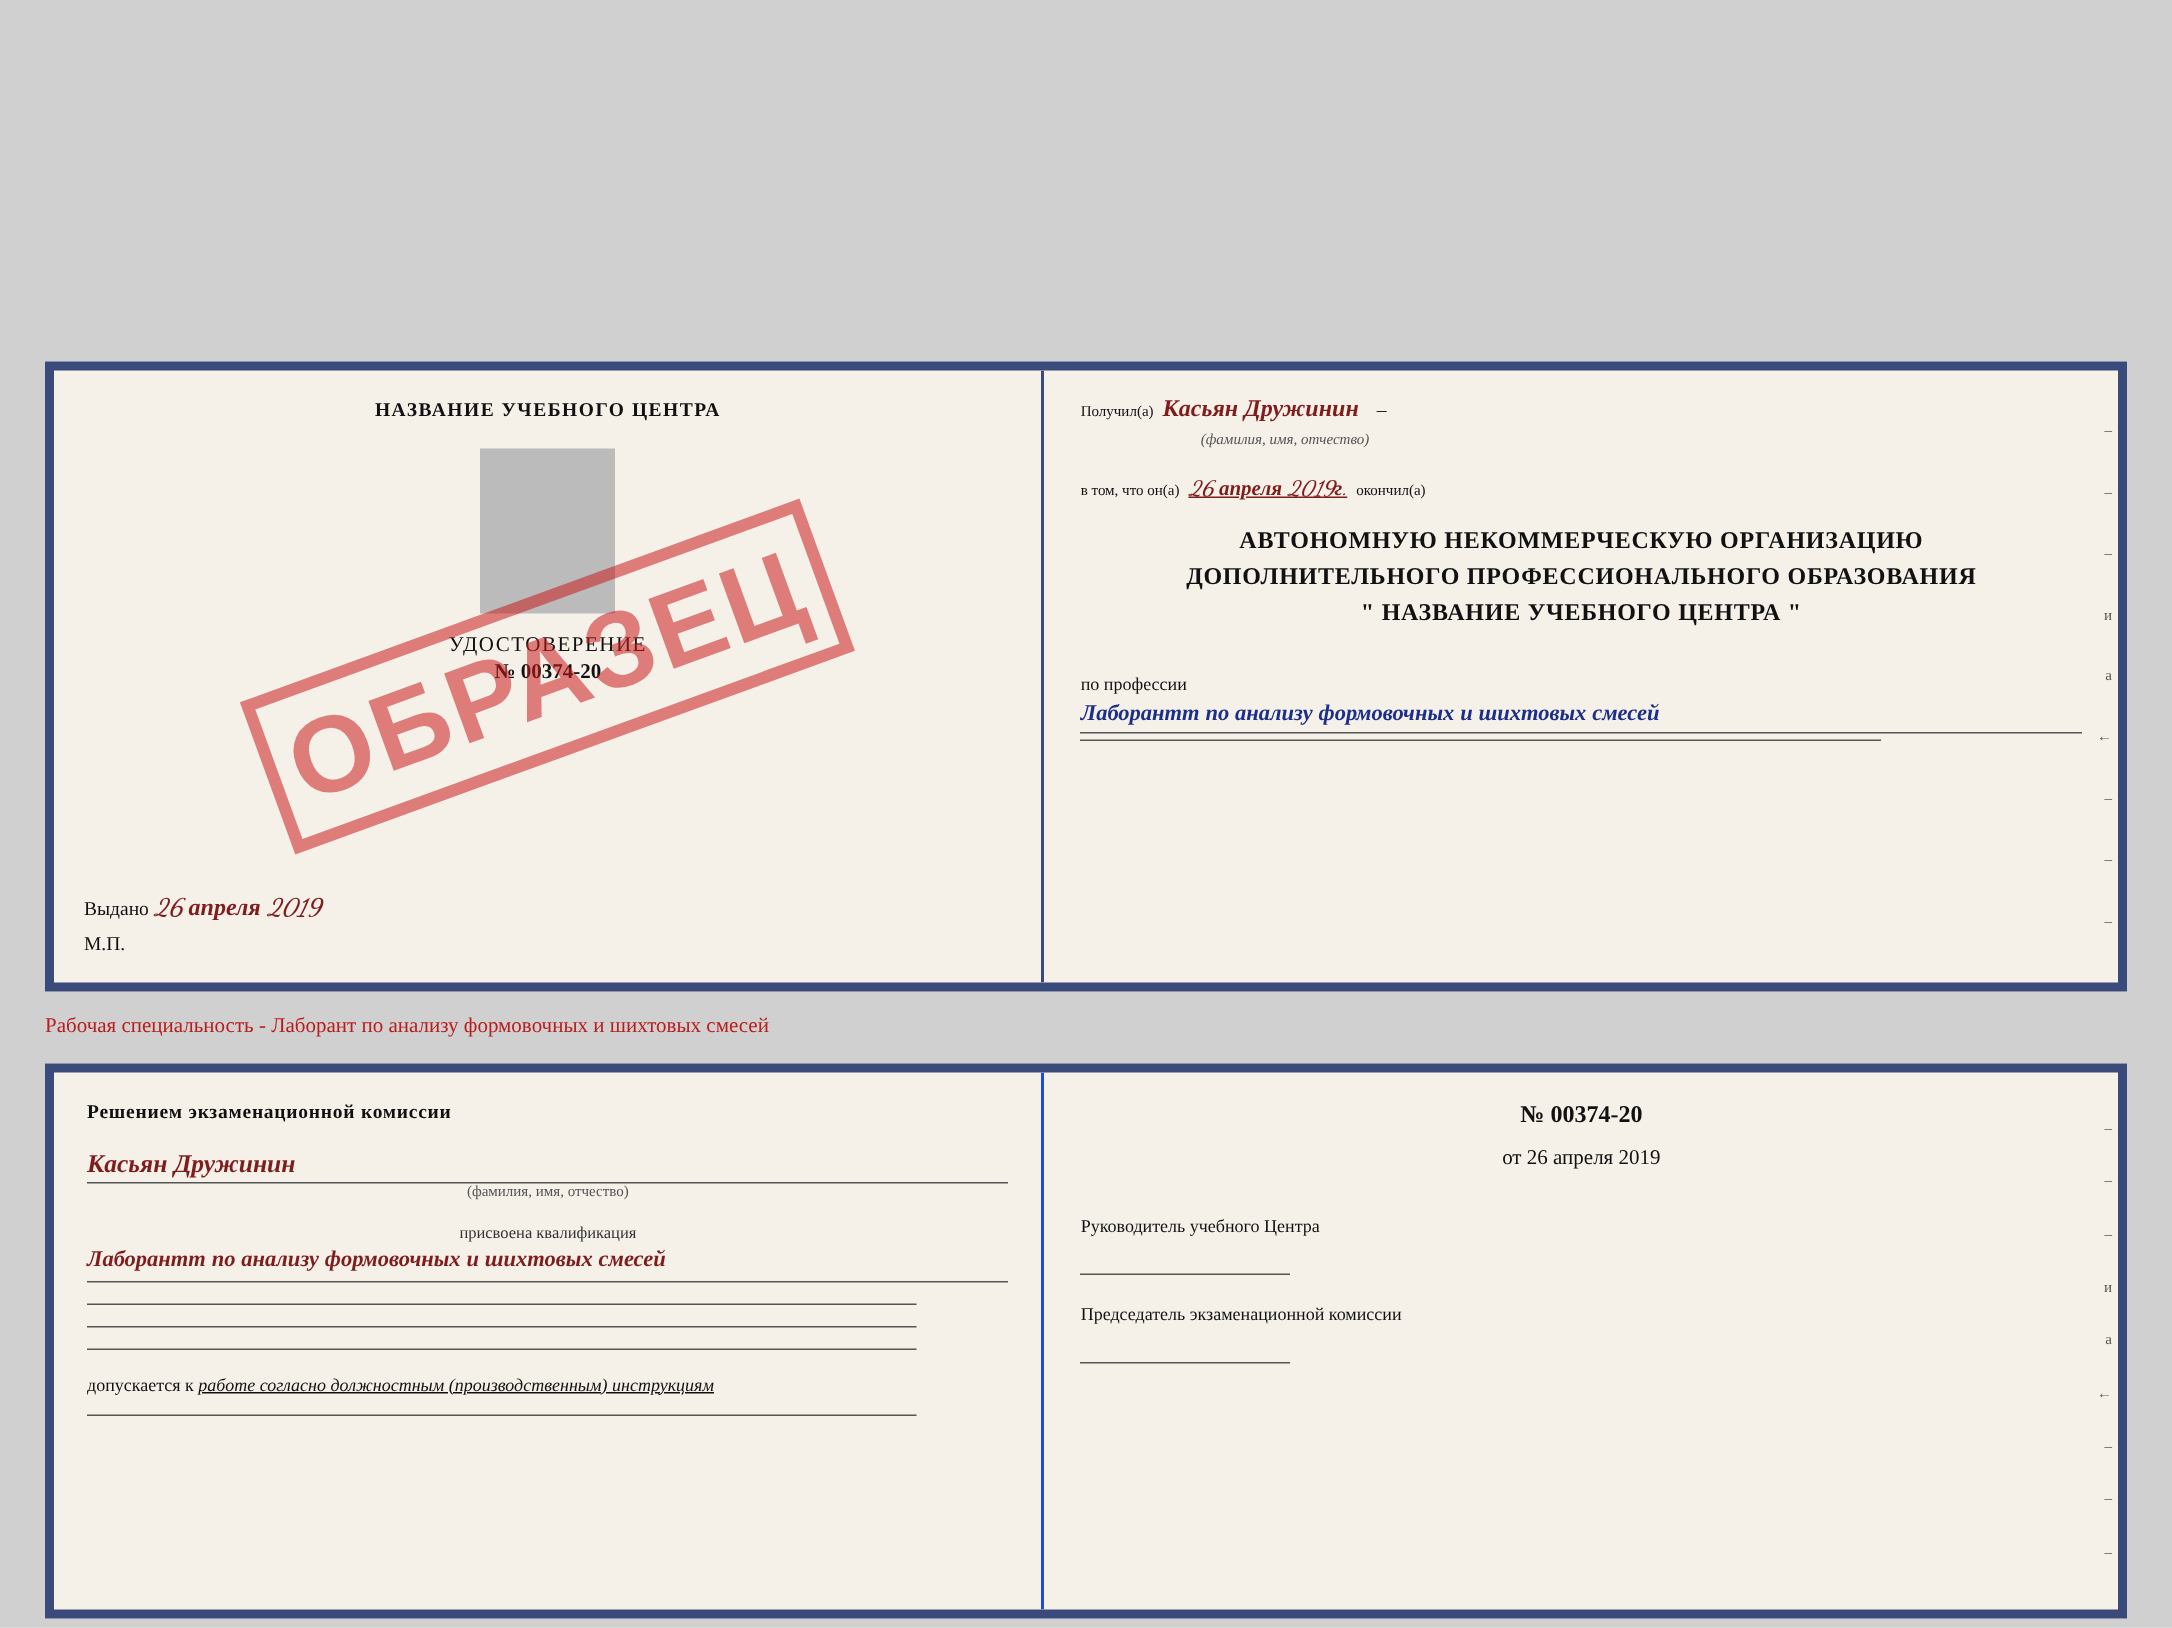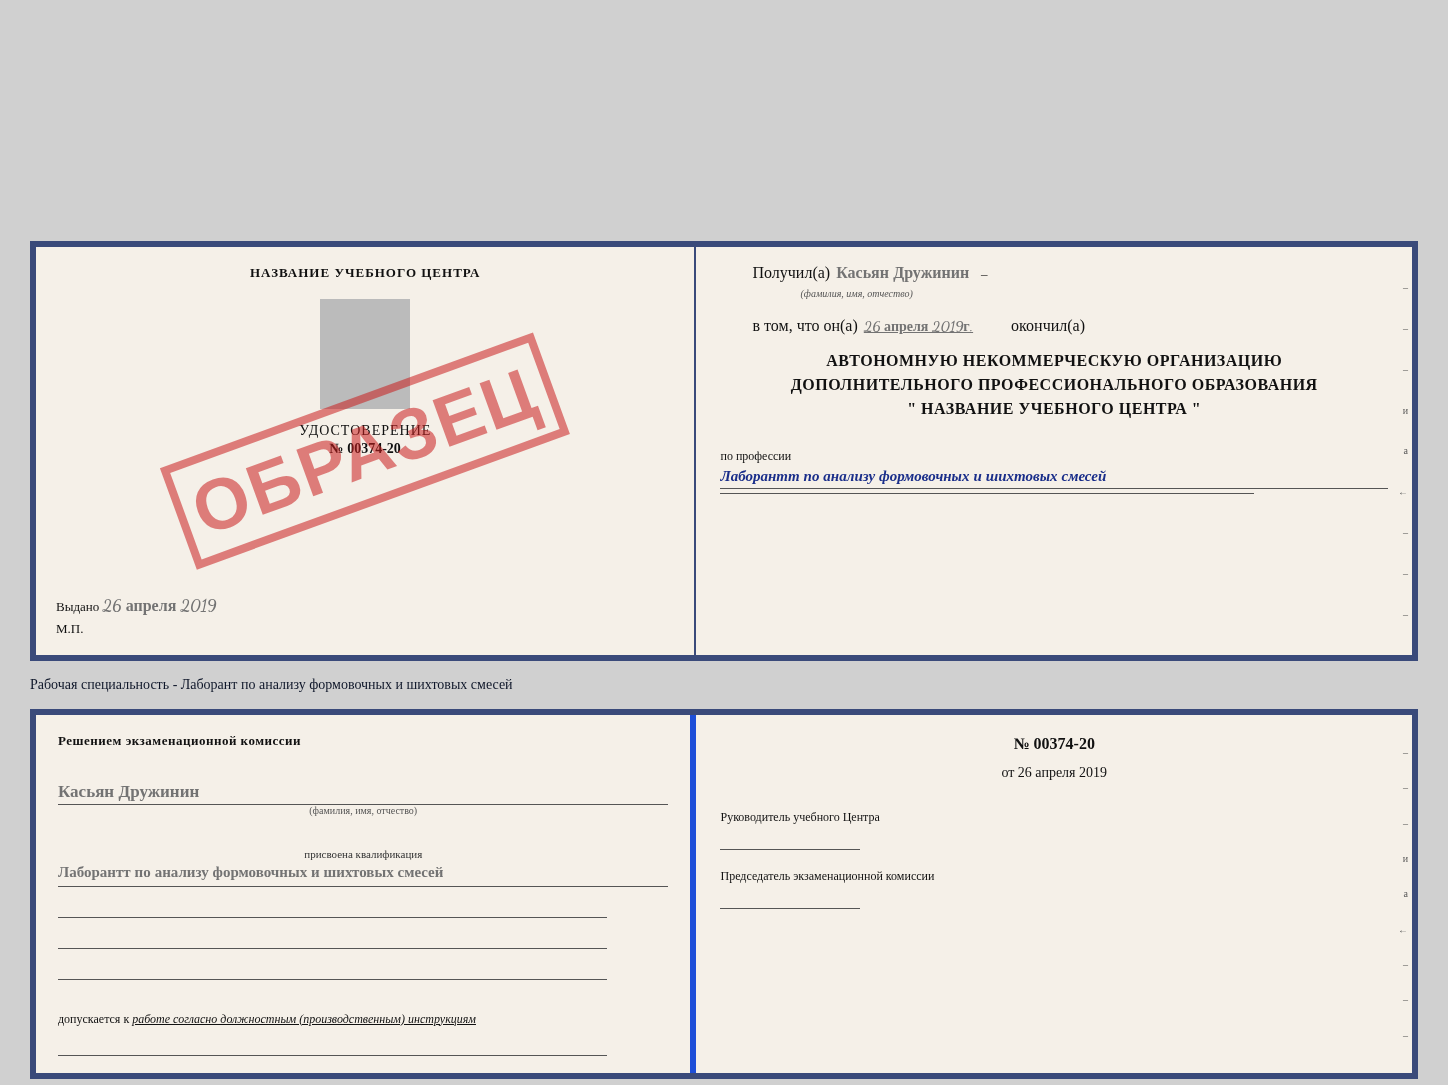--- a/index.html
+++ b/index.html
@@ -123,28 +123,28 @@
 
     
     .field-row {
       display: flex;
       align-items: baseline;
       gap: 6px;
       flex-wrap: wrap;
     }
 
     .field-label {
-      font-size: 16px;
-      margin-left: 32px;
+      font-size: 10px;
     }
 
     .handwritten {
       font-family: 'Dancing Script', cursive, 'Comic Sans MS', cursive;
+      font-style: italic;
       font-size: 16px;
-      color: #737373;
+      color: #7f1d1d;
       font-weight: bold;
     }
 
     .formal-text {
       font-size: 16px;
       text-align: center;
       text-transform: uppercase;
       letter-spacing: 0.5px;
       line-height: 1.5;
       font-weight: bold;
@@ -183,42 +183,42 @@
 
     .margin-char {
       font-size: 10px;
       color: #555;
       text-align: right;
     }
 
     
     .caption-text {
       font-size: 14px;
-      color: #0f172a;
+      color: #b91c1c;
       padding: 2px 0;
     }
 
     
     .document-bottom {
       background: #f5f0e8;
       border: 6px solid #3a4a7a;
       display: flex;
       width: 100%;
       height: 370px;
       position: relative;
       overflow: hidden;
     }
 
     .doc-bottom-left {
       width: 48%;
-      border-right: 6px solid #1d4ed8;
+      border-right: 2px solid #1d4ed8;
       padding: 18px 22px;
       display: flex;
       flex-direction: column;
-      gap: 22px;
+      gap: 6px;
     }
 
     .doc-bottom-right {
       width: 52%;
       padding: 16px 24px;
       display: flex;
       flex-direction: column;
       gap: 8px;
       position: relative;
     }

